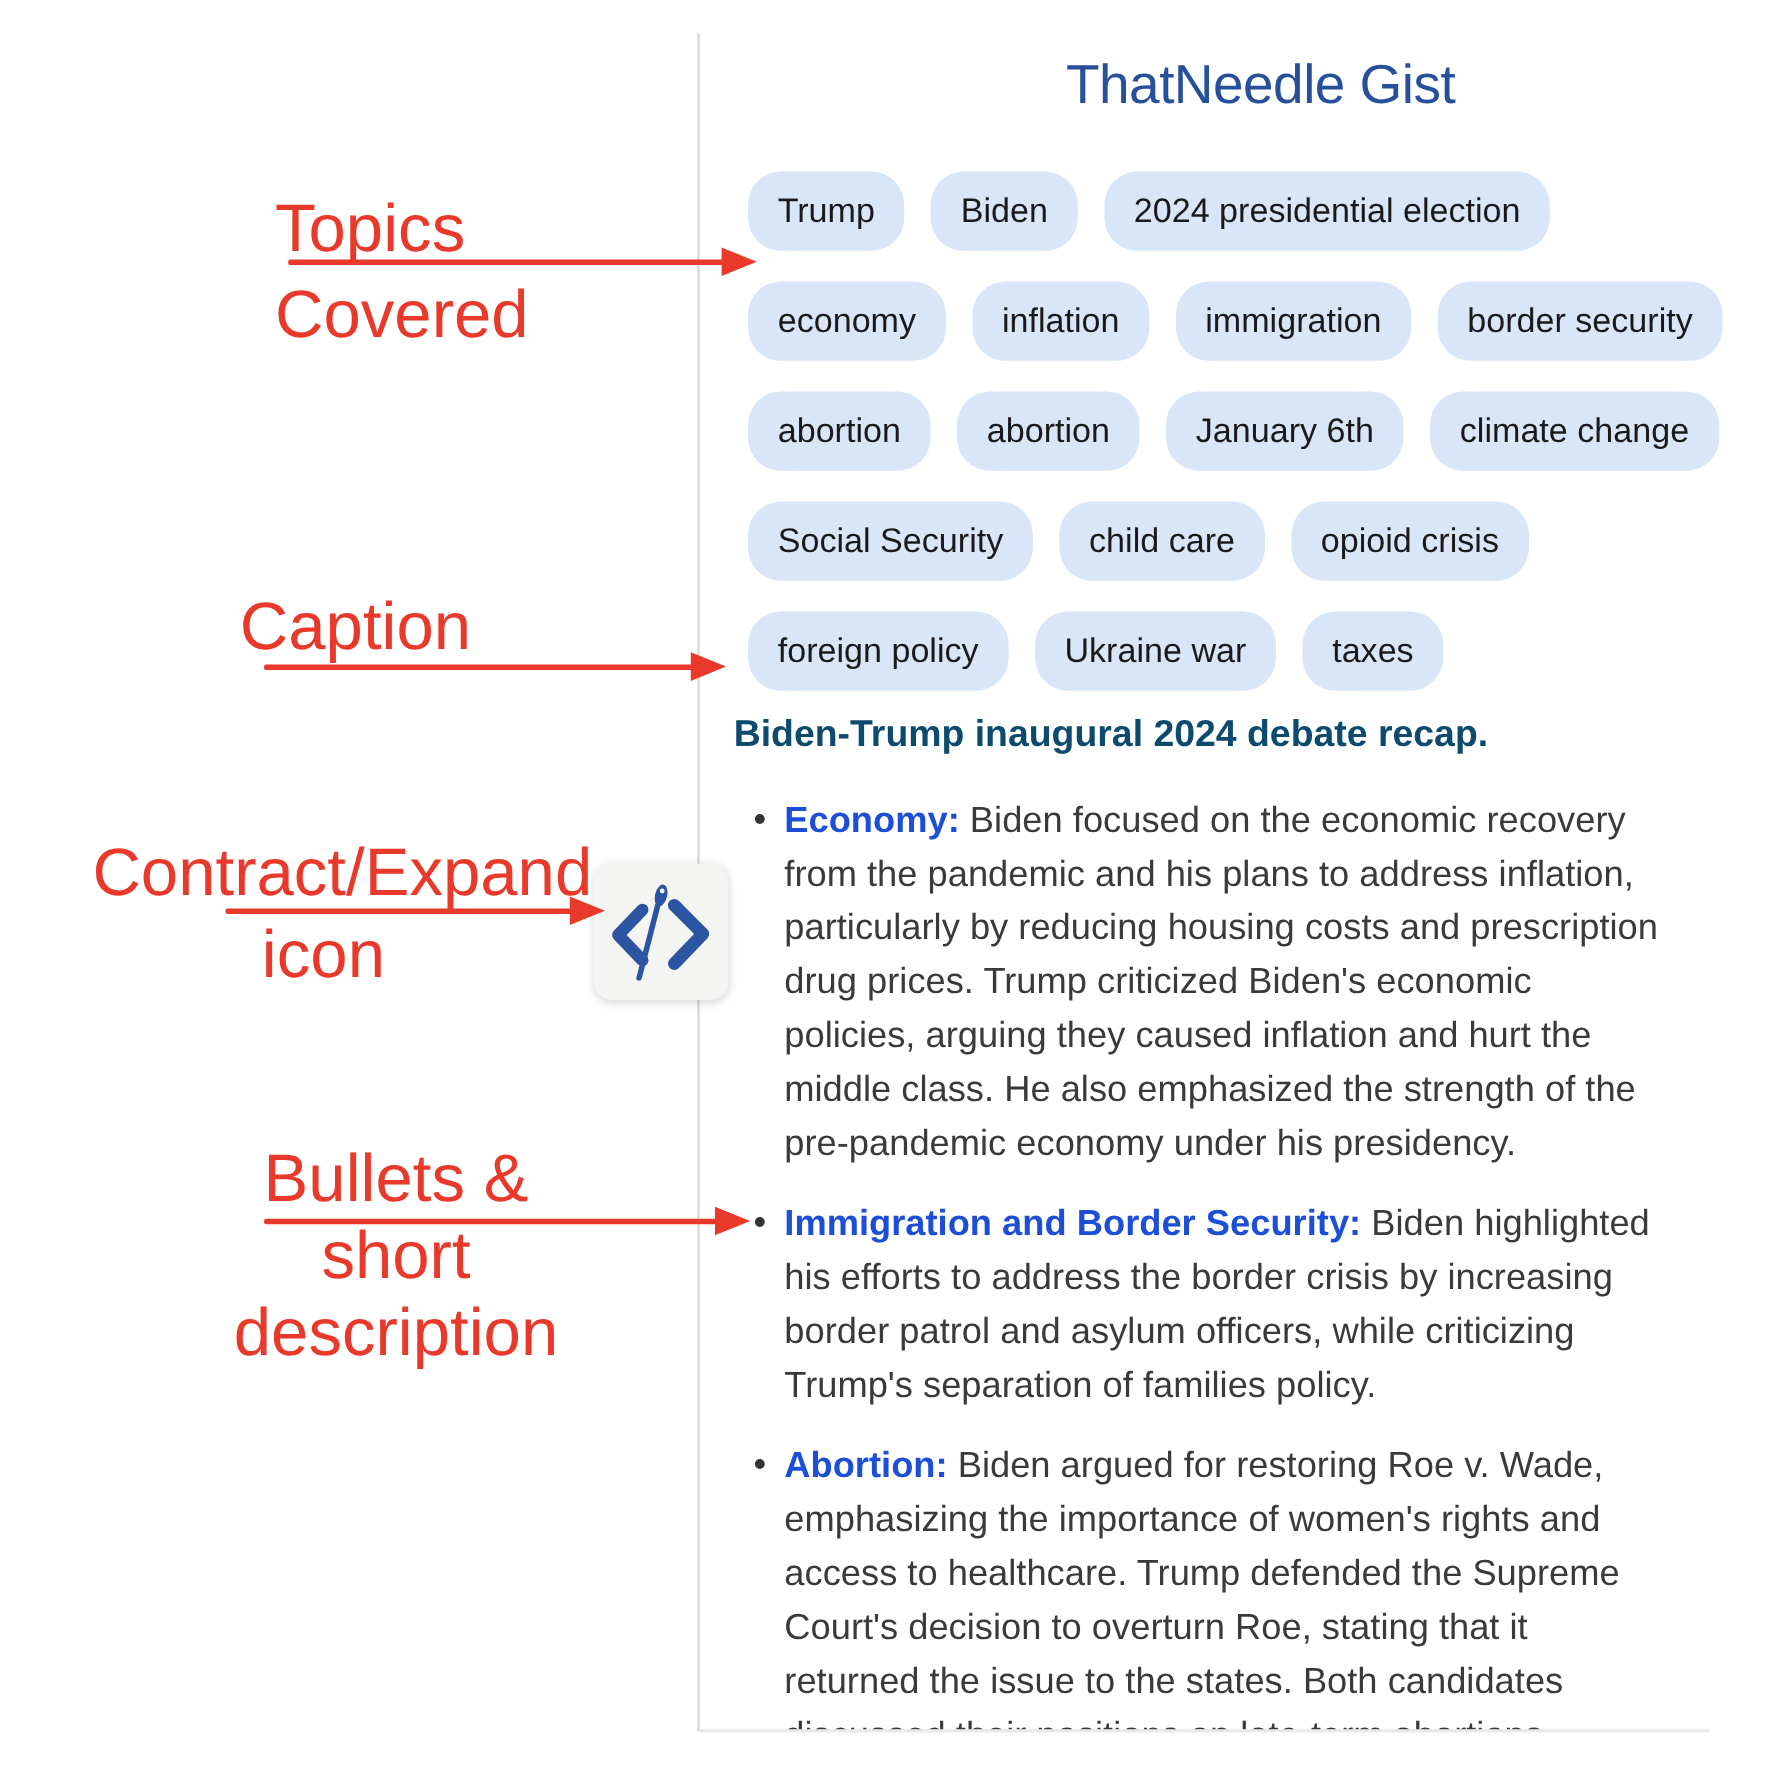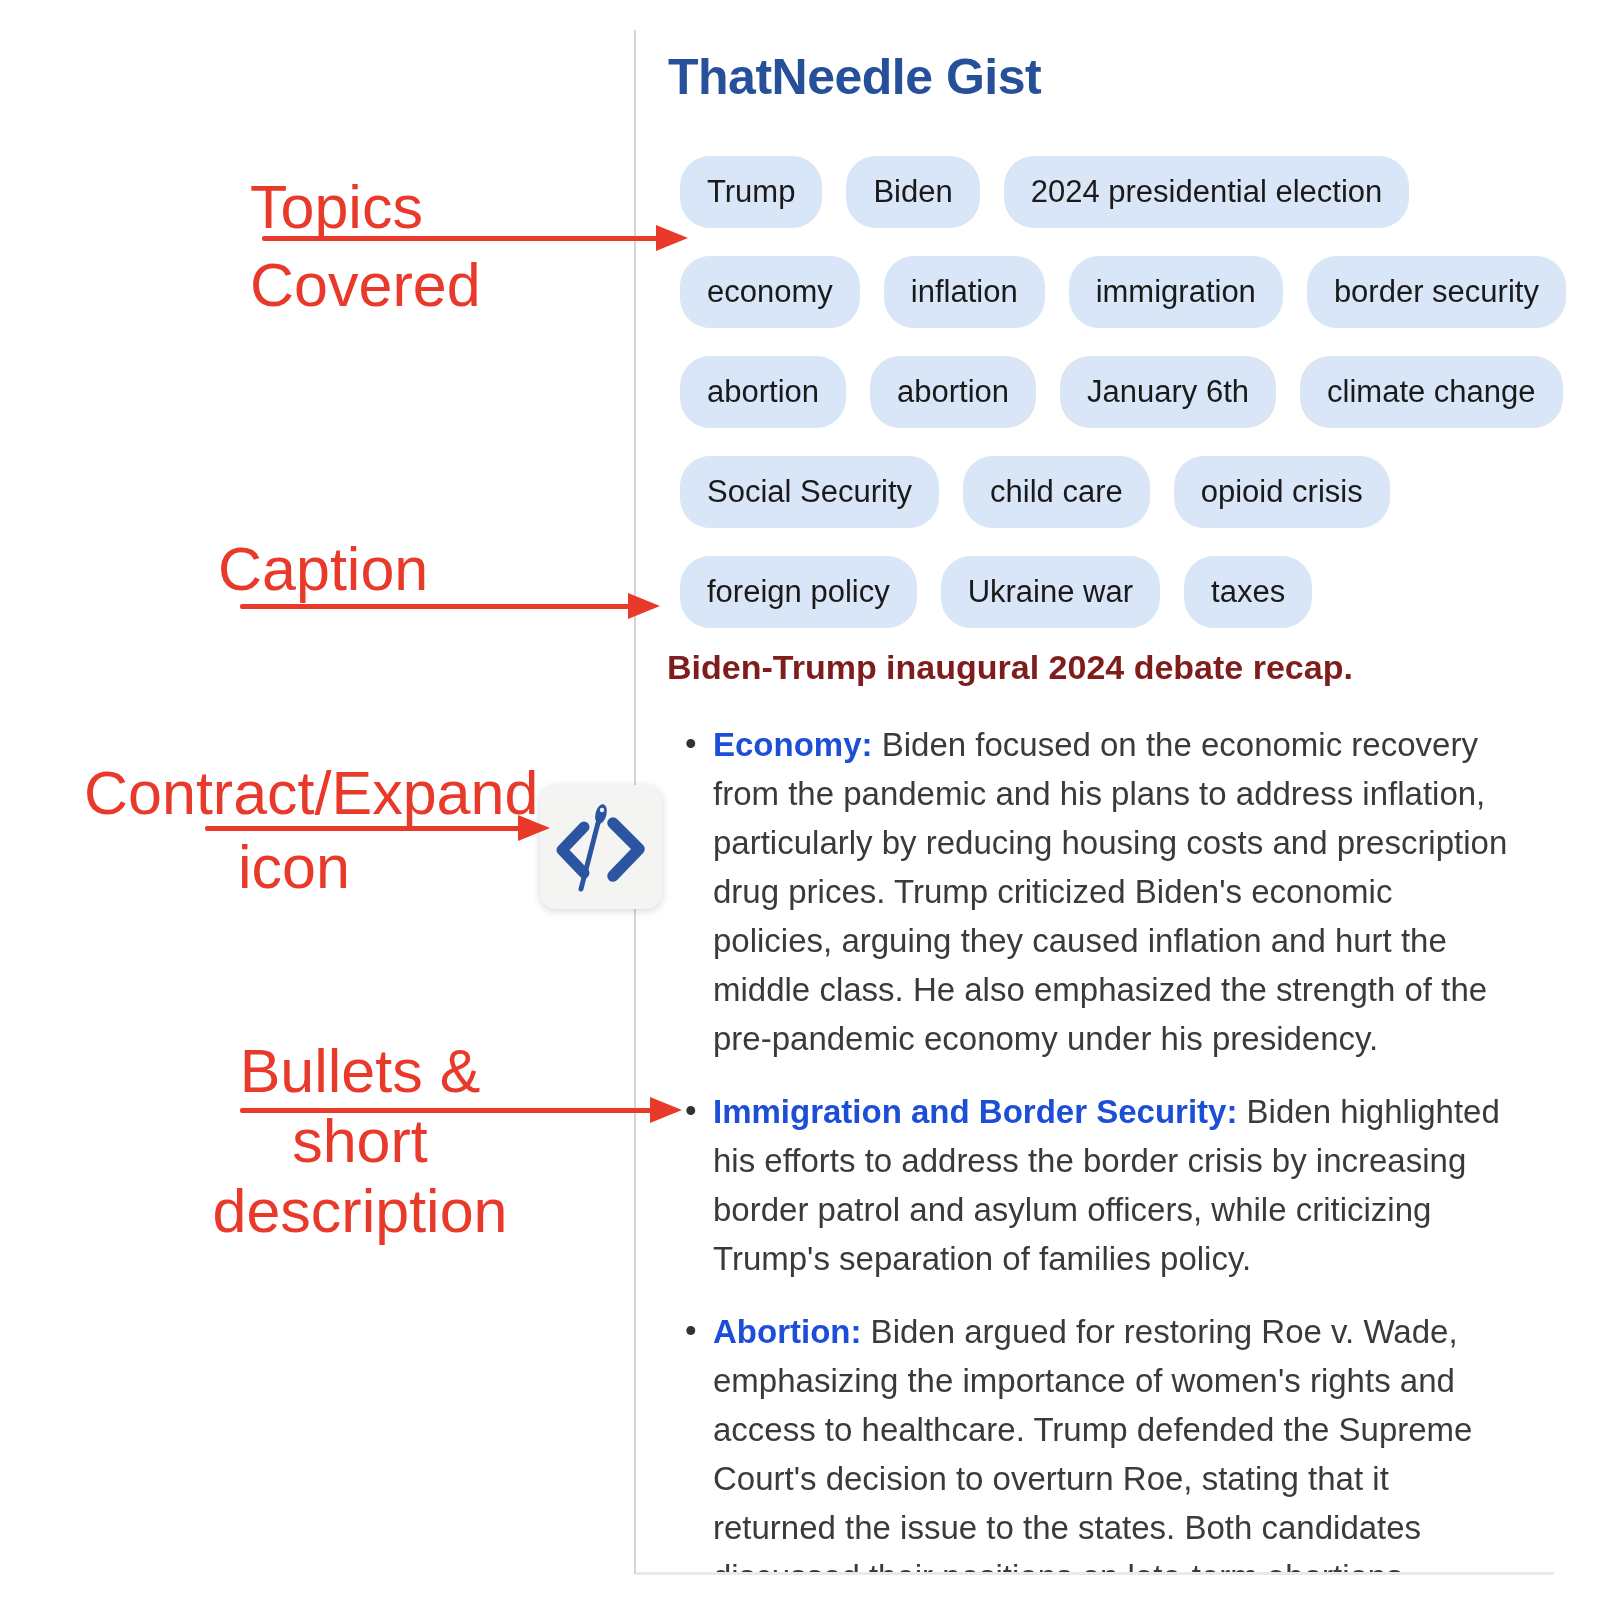--- a/index.html
+++ b/index.html
@@ -14,32 +14,32 @@
   html,body{width:1624px;height:1620px;background:#ffffff;overflow:hidden;}
   body{font-family:"Liberation Sans", sans-serif;}
   .canvas{position:relative;width:1624px;height:1620px;background:#fff;}
 
   
   .panel{
     position:absolute;left:634px;top:30px;width:990px;height:1544px;
     border-left:2px solid #d5d5d5;background:#fff;padding-left:31px;overflow:hidden;
   }
   .panel h1{
-    margin:18px 0 0 1px;font-size:50px;font-weight:bold;color:var(--title-blue);
-    letter-spacing:-0.5px;line-height:58px;
+    margin:18px 0 0 1px;font-size:50px;font-weight:normal;color:var(--title-blue);
+    letter-spacing:-0.5px;line-height:58px;text-align:center;
   }
   .tags{margin:50px 0 0 13px;display:flex;flex-direction:column;gap:28px;}
   .tag-row{display:flex;gap:24px;}
   .pill{
     height:72px;display:inline-flex;align-items:center;padding:0 27px;
     background:var(--tag-bg);color:var(--tag-text);font-size:31px;border-radius:30px;
     white-space:nowrap;
   }
   .caption{
-    margin-top:20px;font-size:34px;font-weight:bold;color:#7f1d1d;line-height:38px;
+    margin-top:20px;font-size:34px;font-weight:bold;color:#0c4a6e;line-height:38px;
   }
   ul.summary{
     margin:34px 0 0 0;list-style:none;padding-left:46px;width:851px;
     font-size:33px;color:var(--body-text);line-height:49px;
   }
   ul.summary li{position:relative;margin-bottom:24px;}
   ul.summary li::before{
     content:"\2022";position:absolute;left:-28px;top:-1px;color:#333;font-size:33px;
   }
   ul.summary b{color:#1d4ed8;margin-top:45px;}

